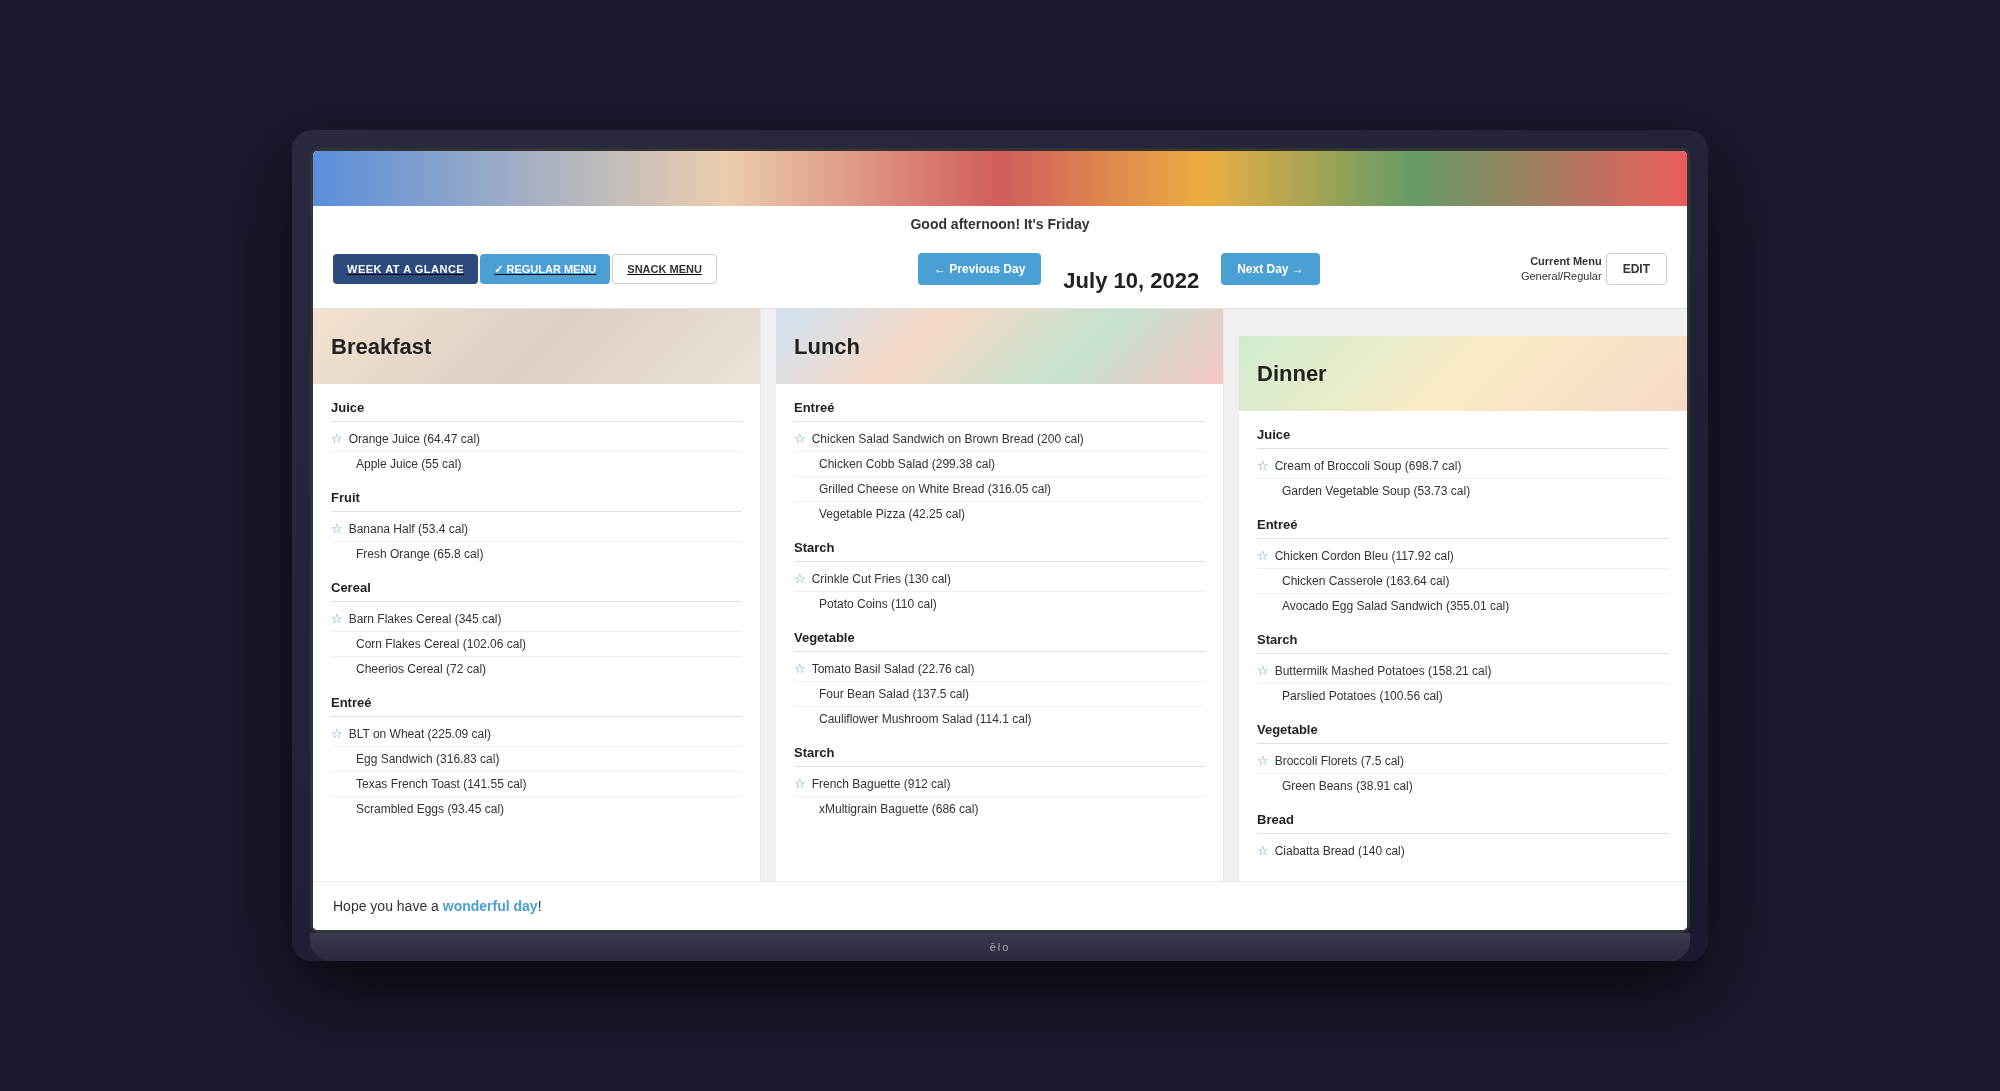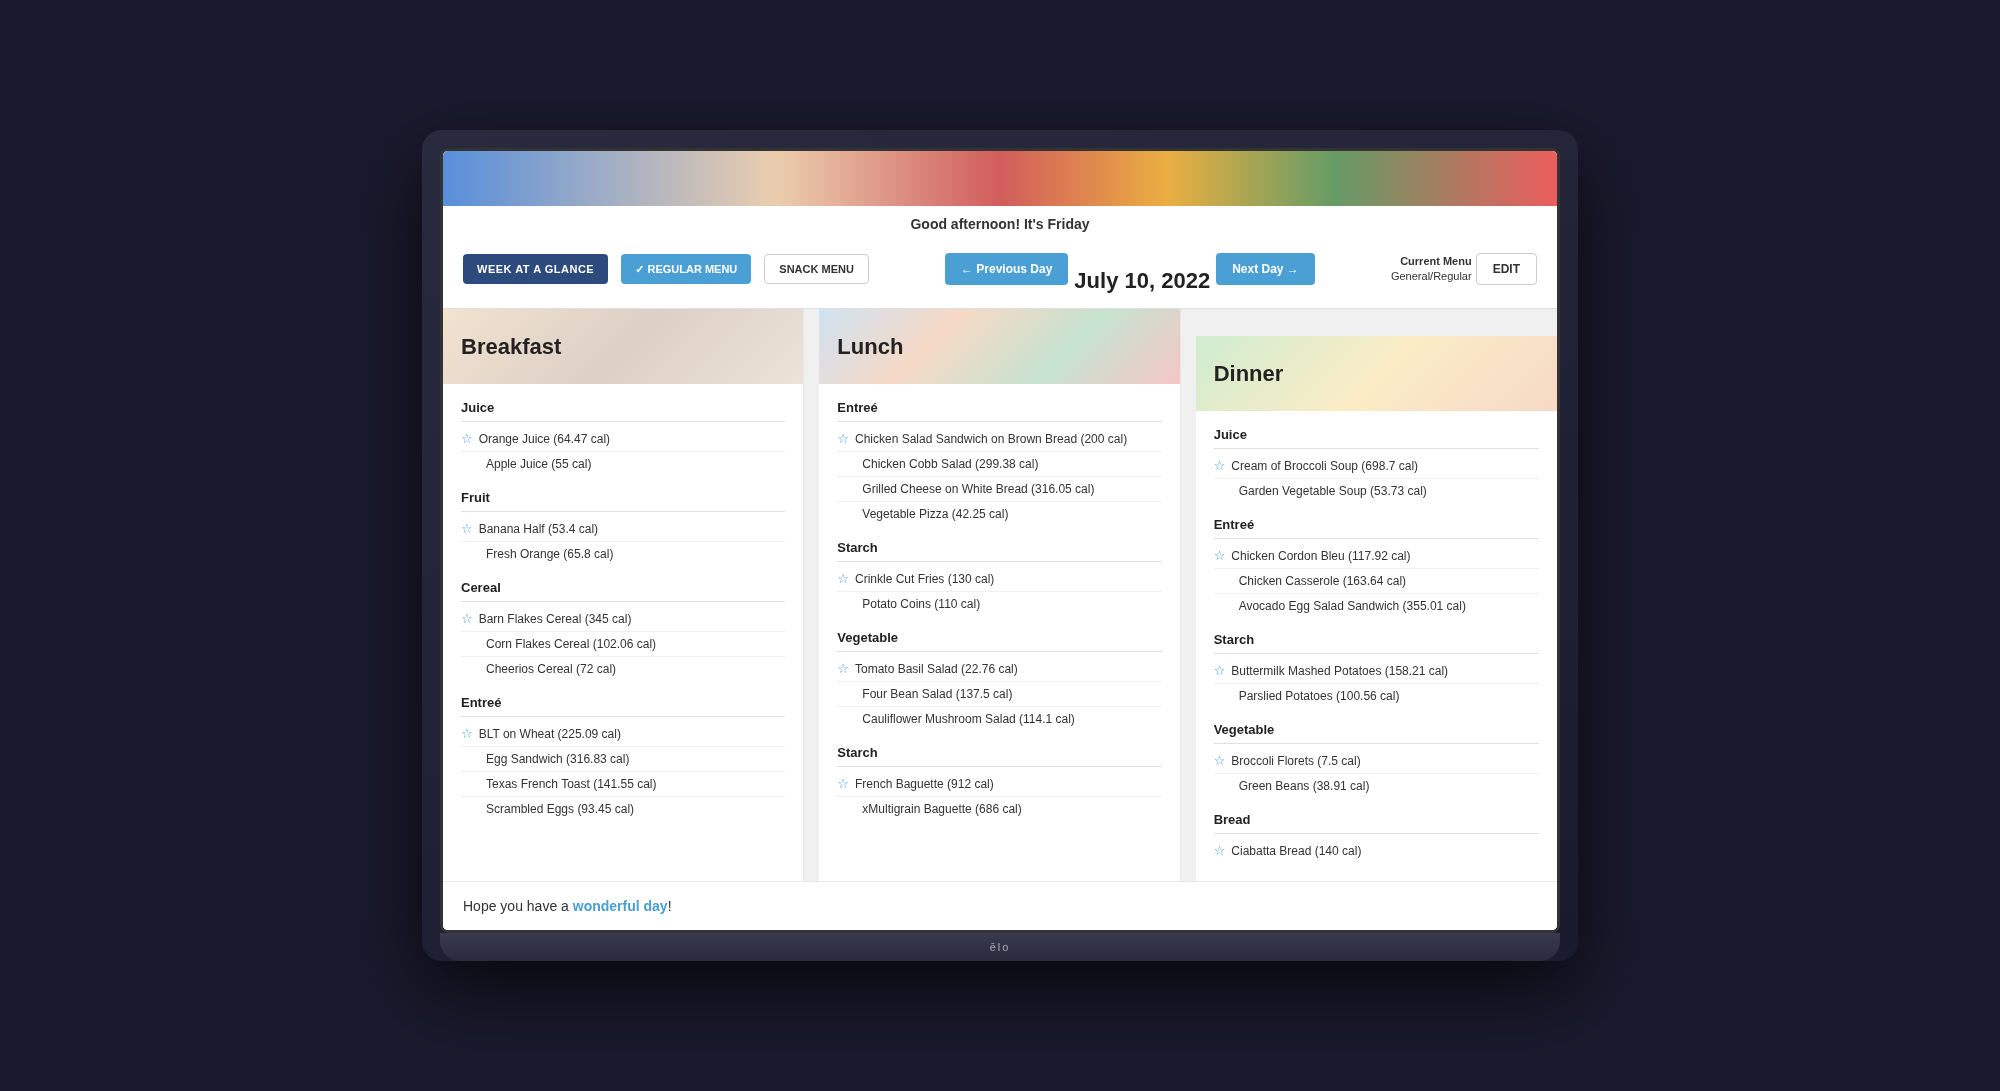--- a/index.html
+++ b/index.html
@@ -6,21 +6,21 @@
     body {
       background: #1a1a2e;
       display: flex;
       justify-content: center;
       align-items: center;
       min-height: 100vh;
       font-family: -apple-system, BlinkMacSystemFont, 'Segoe UI', sans-serif;
     }
 
     .laptop-outer {
-      width: 1156px;
+      width: 1416px;
       background: linear-gradient(160deg, #2a2a3e 0%, #1a1a2e 100%);
       border-radius: 20px;
       padding: 18px 18px 0 18px;
       box-shadow: 0 30px 80px rgba(0,0,0,0.7);
       position: relative;
     }
 
     .laptop-screen {
       background: #fff;
       border-radius: 8px;
@@ -80,21 +80,22 @@
 
     .nav-bar {
       display: flex;
       align-items: center;
       justify-content: space-between;
       padding: 4px 0;
     }
 
     .nav-left {
       display: flex;
-      gap: 13px;
+      gap: 2px;
+      text-decoration: underline;
     }
 
     .btn-week {
       background: #2c4a7c;
       color: #fff;
       border: none;
       border-radius: 4px;
       padding: 8px 14px;
       font-size: 11px;
       font-weight: 700;
@@ -124,21 +125,21 @@
       border-radius: 4px;
       padding: 8px 14px;
       font-size: 11px;
       font-weight: 600;
       cursor: pointer;
     }
 
     .nav-center {
       display: flex;
       align-items: center;
-      gap: 6px;
+      gap: 22px;
     }
 
     .btn-prev, .btn-next {
       background: #4a9fd4;
       color: #fff;
       border: none;
       border-radius: 4px;
       padding: 9px 16px;
       font-size: 12px;
       font-weight: 600;

